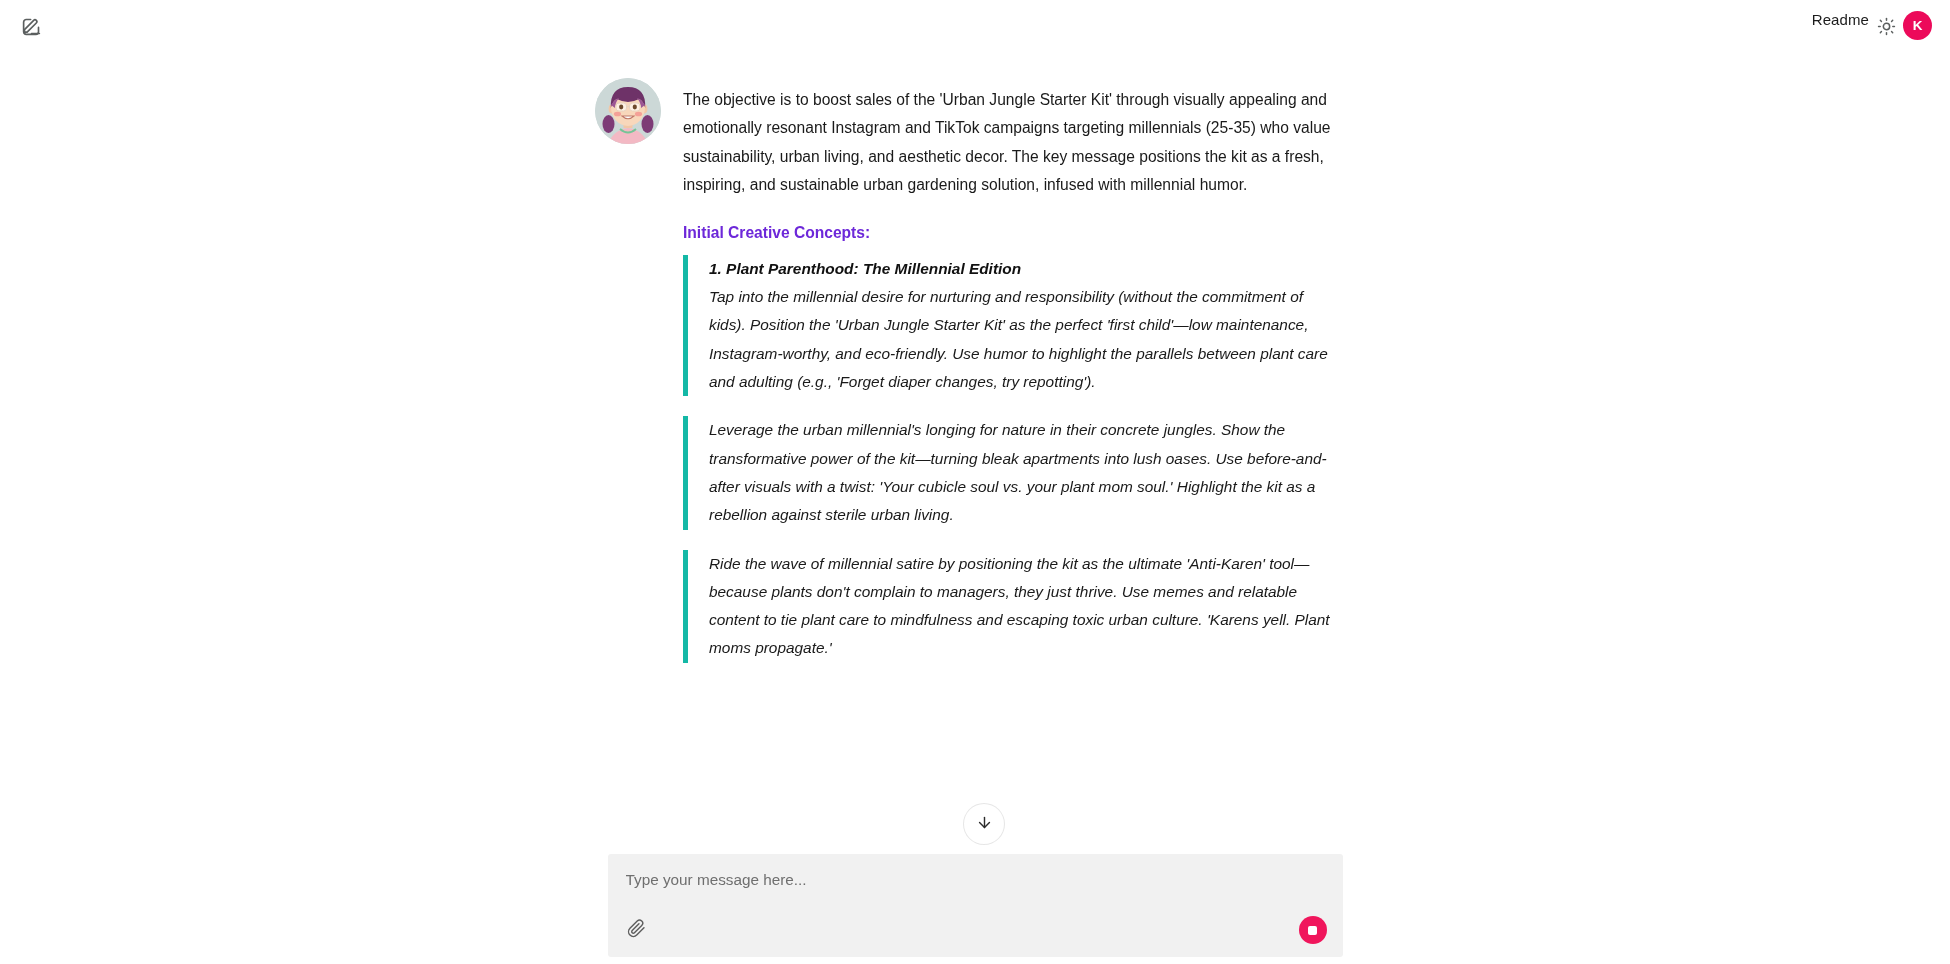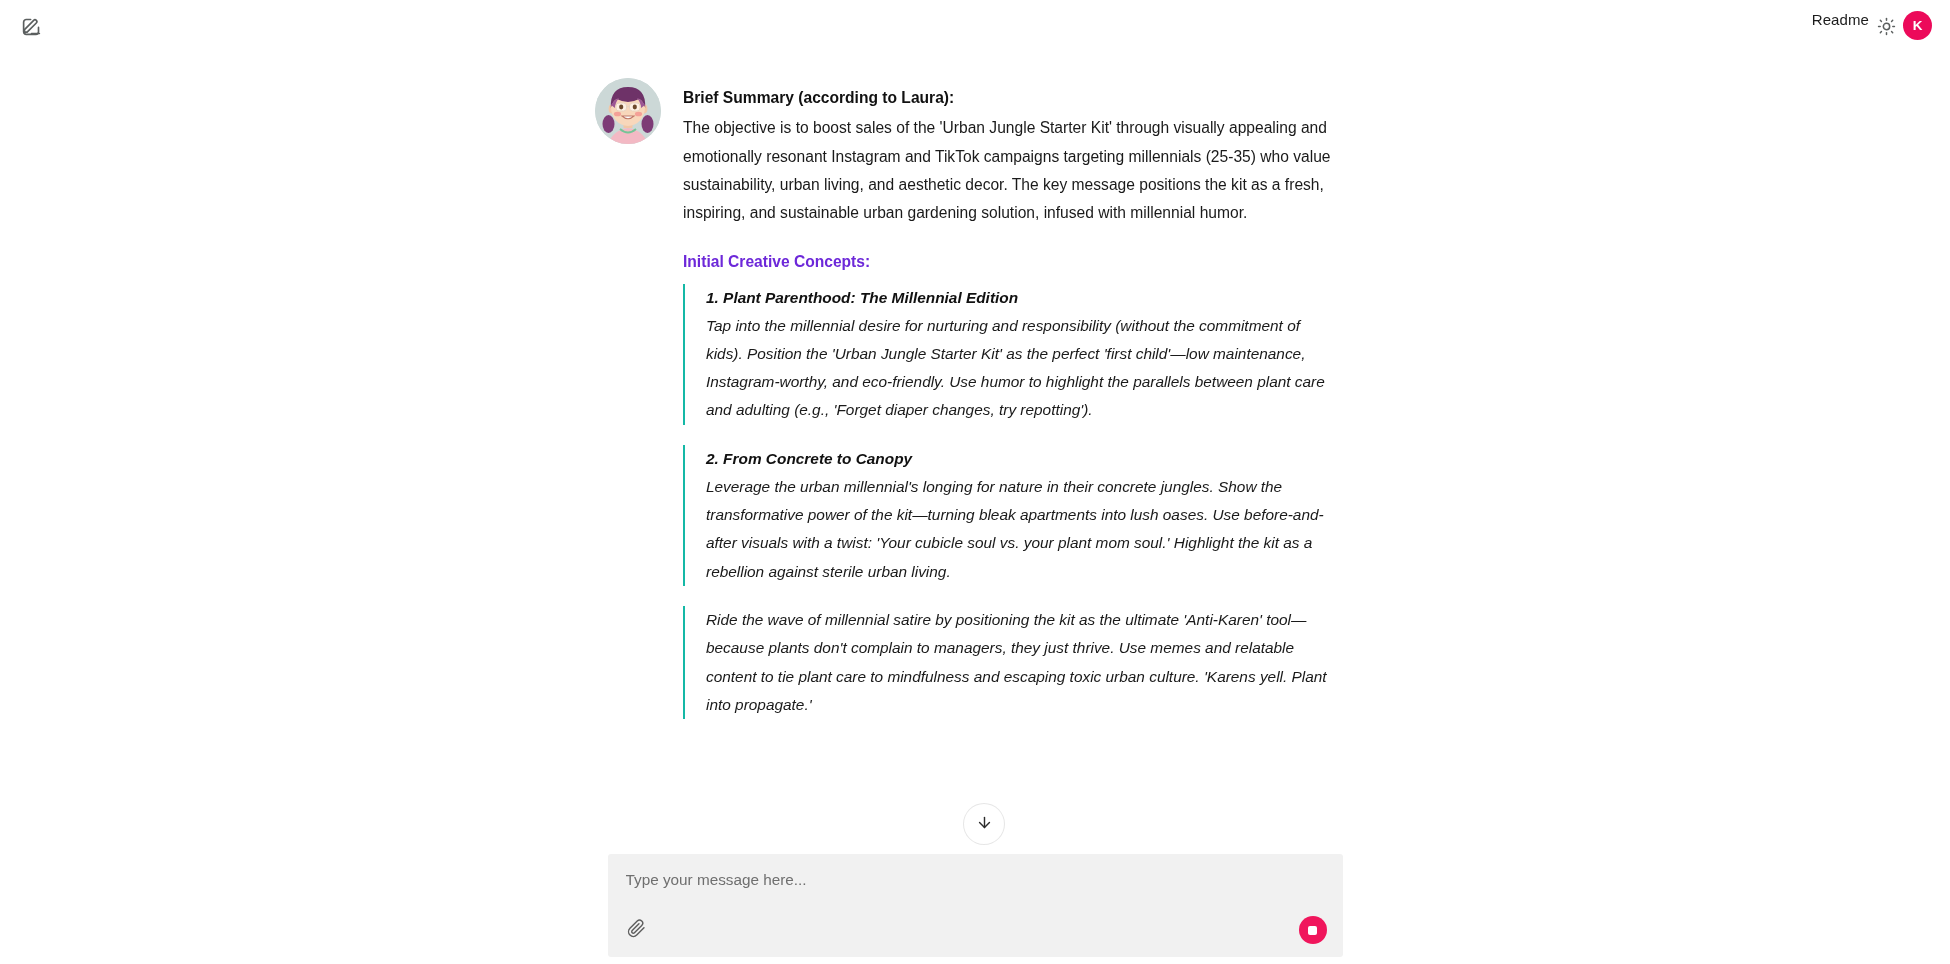--- a/index.html
+++ b/index.html
@@ -122,21 +122,21 @@
 
   .section-title {
     font-size: 15.6px;
     font-weight: 700;
     color: #6d28d9;
     margin-top: 25px;
     margin-bottom: 13px;
   }
 
   .quote-block {
-    border-left: 2px solid #14b8a6;
+    border-left: 5px solid #14b8a6;
     padding-left: 21px;
     margin-bottom: 20px;
   }
 
   .quote-title {
     font-size: 15.4px;
     font-weight: 700;
     font-style: italic;
     line-height: 28px;
     color: #111111;
@@ -302,37 +302,35 @@
           <ellipse cx="39.8" cy="29" rx="2.1" ry="2.4" fill="#6d4a2c"></ellipse>
 
           <ellipse cx="22.5" cy="36" rx="3.6" ry="2.3" fill="#f2928f" opacity="0.8"></ellipse>
           <ellipse cx="43.5" cy="36" rx="3.6" ry="2.3" fill="#f2928f" opacity="0.8"></ellipse>
 
           <path d="M27 38 q6 5.5 12 0 z" fill="#ffffff" stroke="#c07a6a" stroke-width="1.1"></path>
         </svg>
       </div>
 
       <div class="msg-body">
-        <div class="md-strong-line">Brief Summary (according to Laura):</div>
         <div class="md-para">The objective is to boost sales of the 'Urban Jungle Starter Kit' through visually appealing and emotionally resonant Instagram and TikTok campaigns targeting millennials (25-35) who value sustainability, urban living, and aesthetic decor. The key message positions the kit as a fresh, inspiring, and sustainable urban gardening solution, infused with millennial humor.</div>
 
         <div class="section-title">Initial Creative Concepts:</div>
 
         <div class="quote-block">
           <div class="quote-title">1. Plant Parenthood: The Millennial Edition</div>
           <div class="quote-text">Tap into the millennial desire for nurturing and responsibility (without the commitment of kids). Position the 'Urban Jungle Starter Kit' as the perfect 'first child'—low maintenance, Instagram-worthy, and eco-friendly. Use humor to highlight the parallels between plant care and adulting (e.g., 'Forget diaper changes, try repotting').</div>
         </div>
 
         <div class="quote-block">
-          <div class="quote-title">2. From Concrete to Canopy</div>
           <div class="quote-text">Leverage the urban millennial's longing for nature in their concrete jungles. Show the transformative power of the kit—turning bleak apartments into lush oases. Use before-and-after visuals with a twist: 'Your cubicle soul vs. your plant mom soul.' Highlight the kit as a rebellion against sterile urban living.</div>
         </div>
 
         <div class="quote-block">
-          <div class="quote-text">Ride the wave of millennial satire by positioning the kit as the ultimate 'Anti-Karen' tool—because plants don't complain to managers, they just thrive. Use memes and relatable content to tie plant care to mindfulness and escaping toxic urban culture. 'Karens yell. Plant into propagate.'</div>
+          <div class="quote-text">Ride the wave of millennial satire by positioning the kit as the ultimate 'Anti-Karen' tool—because plants don't complain to managers, they just thrive. Use memes and relatable content to tie plant care to mindfulness and escaping toxic urban culture. 'Karens yell. Plant moms propagate.'</div>
         </div>
       </div>
     </div>
 
   </div>
 </div>
 
 <div class="scroll-down-btn">
   <span>
     <svg width="17" height="17" viewBox="0 0 24 24" fill="none" stroke="currentColor" stroke-width="2" stroke-linecap="round" stroke-linejoin="round">

